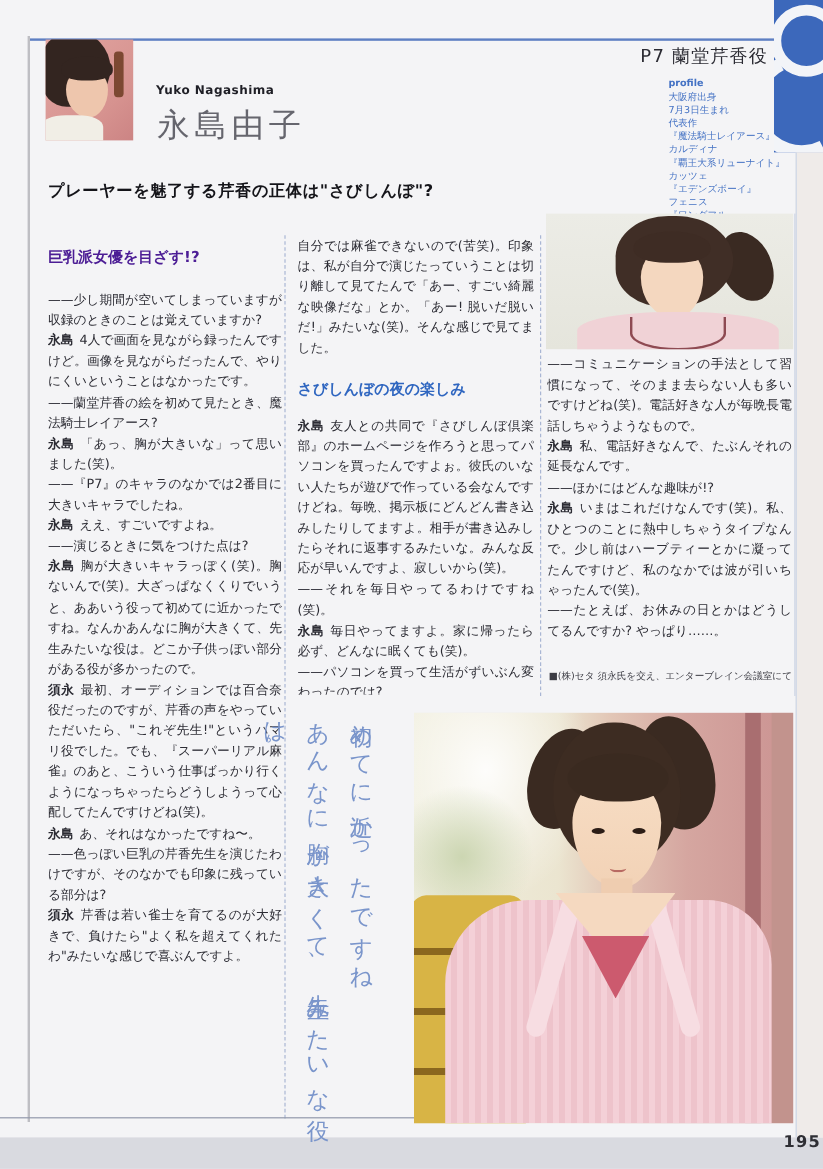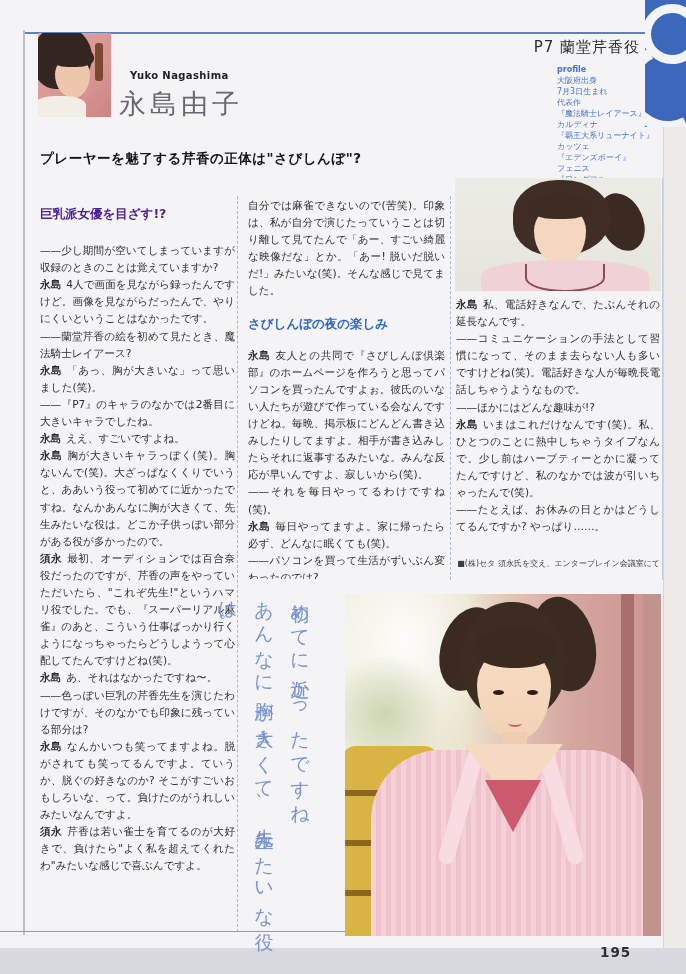--- a/index.html
+++ b/index.html
@@ -28,21 +28,21 @@
   .edge-strip{position:absolute;left:663px;top:127px;width:23px;height:821px;background:#efebe9;border-left:1px solid #cdd6e6;}
 
   
   .header-photo{position:absolute;left:38px;top:33px;width:73px;height:84px;overflow:hidden;background:linear-gradient(135deg,#e2a6a2 0%,#d6928f 70%,#cc8484 100%);}
   .hp-hair{position:absolute;left:-4px;top:-6px;width:58px;height:62px;background:#332520;border-radius:46% 54% 58% 42%;}
   .hp-face{position:absolute;left:17px;top:23px;width:35px;height:42px;background:#eec6ad;border-radius:50% 50% 46% 54%/44% 44% 56% 56%;}
   .hp-bangs{position:absolute;left:13px;top:14px;width:43px;height:20px;background:#332520;border-radius:50% 50% 40% 40%;}
   .hp-shirt{position:absolute;left:-4px;top:63px;width:52px;height:24px;background:#f1eee6;border-radius:40% 40% 0 0;}
   .hp-bottle{position:absolute;left:57px;top:10px;width:8px;height:38px;background:#7c4832;border-radius:3px;}
   .name-en{position:absolute;left:130px;top:70px;font-size:10px;font-weight:bold;color:#1f1f26;letter-spacing:.4px;}
-  .name-jp{position:absolute;left:119px;top:86px;font-size:27px;color:#66666e;letter-spacing:4px;font-weight:500;}
+  .name-jp{position:absolute;left:131px;top:86px;font-size:27px;color:#66666e;letter-spacing:4px;font-weight:500;}
   .role{position:absolute;left:400px;top:38px;width:240px;text-align:right;font-size:15px;color:#2b2b33;letter-spacing:1px;}
   .profile-box{position:absolute;left:557px;top:64px;width:110px;color:#4472c4;}
   .profile-title{font-size:9px;font-weight:bold;margin:0 0 2px 0;}
   .profile-box p{margin:0;font-size:8px;line-height:11px;white-space:nowrap;}
   .headline{position:absolute;left:40px;top:150px;width:560px;font-size:13.5px;font-weight:bold;color:#141419;letter-spacing:.5px;}
 
   
   .col{position:absolute;font-size:10.6px;line-height:17.1px;text-align:justify;overflow:hidden;}
   .col .para{margin:0;}
   .spk{font-weight:bold;margin-right:5px;}
@@ -84,21 +84,21 @@
   .bp-eyeL{left:148px;} .bp-eyeR{left:182px;}
   .bp-mouth{position:absolute;left:163px;top:126px;width:14px;height:5px;border-bottom:2px solid #b86a62;border-radius:0 0 50% 50%;}
   .bp-neck{position:absolute;left:156px;top:138px;width:26px;height:26px;background:#efcdb0;}
   .bp-cardigan{position:absolute;left:26px;top:156px;width:272px;height:186px;border-radius:70px 54px 0 0;
      background:repeating-linear-gradient(90deg,#f4d0d7 0 5px,#eec3cb 5px 10px);}
   .bp-chest{position:absolute;left:118px;top:150px;width:100px;height:62px;background:#f5d9c0;clip-path:polygon(0 0,100% 0,52% 100%);}
   .bp-inner{position:absolute;left:140px;top:186px;width:56px;height:52px;background:#cc5a6e;clip-path:polygon(0 0,100% 0,50% 100%);}
   .bp-lapelL{position:absolute;left:108px;top:152px;width:16px;height:120px;background:#f7dde2;transform:rotate(16deg);border-radius:8px;}
   .bp-lapelR{position:absolute;left:208px;top:152px;width:16px;height:120px;background:#f7dde2;transform:rotate(-16deg);border-radius:8px;}
 
-  .page-number{position:absolute;left:600px;top:944px;font-size:13.5px;font-weight:bold;color:#2e2e34;letter-spacing:1px;}
+  .page-number{position:absolute;left:653px;top:944px;font-size:13.5px;font-weight:bold;color:#2e2e34;letter-spacing:1px;}
 </style>
 </head>
 <body>
 
 <div class="page"></div>
 <div class="bottom-band"></div>
 
 <div class="gutter-line"></div>
 <div class="top-rule"></div>
 <div class="sep sep1"></div>
@@ -144,25 +144,25 @@
 
 <div class="col col1">
   <p class="red-head">巨乳派女優を目ざす!?</p>
   <div>
       <p class="para">——少し期間が空いてしまっていますが収録のときのことは覚えていますか?</p>
       <p class="para"><b class="spk">永島</b>4人で画面を見ながら録ったんですけど。画像を見ながらだったんで、やりにくいということはなかったです。</p>
       <p class="para">——蘭堂芹香の絵を初めて見たとき、魔法騎士レイアース?</p>
       <p class="para"><b class="spk">永島</b>「あっ、胸が大きいな」って思いました(笑)。</p>
       <p class="para">——『P7』のキャラのなかでは2番目に大きいキャラでしたね。</p>
       <p class="para"><b class="spk">永島</b>ええ、すごいですよね。</p>
+      <p class="para">——演じるときに気をつけた点は?</p>
       <p class="para"><b class="spk">永島</b>胸が大きいキャラっぽく(笑)。胸ないんで(笑)。大ざっぱなくくりでいうと、ああいう役って初めてに近かったですね。なんかあんなに胸が大きくて、先生みたいな役は。どこか子供っぽい部分がある役が多かったので。</p>
       <p class="para"><b class="spk">須永</b>最初、オーディションでは百合奈役だったのですが、芹香の声をやっていただいたら、"これぞ先生!"というハマリ役でした。でも、『スーパーリアル麻雀』のあと、こういう仕事ばっかり行くようになっちゃったらどうしようって心配してたんですけどね(笑)。</p>
       <p class="para"><b class="spk">永島</b>あ、それはなかったですね〜。</p>
       <p class="para">——色っぽい巨乳の芹香先生を演じたわけですが、そのなかでも印象に残っている部分は?</p>
-      <p class="para"><b class="spk">永島</b>なんかいつも笑ってますよね。脱がされても笑ってるんですよ。ていうか、脱ぐの好きなのか? そこがすごいおもしろいな、って。負けたのがうれしいみたいなんですよ。</p>
       <p class="para"><b class="spk">須永</b>芹香は若い雀士を育てるのが大好きで、負けたら"よく私を超えてくれたわ"みたいな感じで喜ぶんですよ。</p>
     </div>
 </div>
 
 <div class="col col2">
   <div>
       <p class="para">自分では麻雀できないので(苦笑)。印象は、私が自分で演じたっていうことは切り離して見てたんで「あー、すごい綺麗な映像だな」とか。「あー! 脱いだ脱いだ!」みたいな(笑)。そんな感じで見てました。</p>
     </div>
   <p class="blue-head">さびしんぼの夜の楽しみ</p>
   <div>
@@ -176,22 +176,22 @@
 <div class="side-photo">
   <div class="sp-tail"></div>
   <div class="sp-hair"></div>
   <div class="sp-face"></div>
   <div class="sp-bangs"></div>
   <div class="sp-body"></div>
   <div class="sp-cord"></div>
 </div>
 <div class="col col3">
   <div>
+      <p class="para">——コミュニケーションの手法として習慣になって、そのまま去らない人も多いですけどね(笑)。電話好きな人が毎晩長電話しちゃうようなもので。</p>
       <p class="para"><b class="spk">永島</b>私、電話好きなんで、たぶんそれの延長なんです。</p>
-      <p class="para">——コミュニケーションの手法として習慣になって、そのまま去らない人も多いですけどね(笑)。電話好きな人が毎晩長電話しちゃうようなもので。</p>
       <p class="para">——ほかにはどんな趣味が!?</p>
       <p class="para"><b class="spk">永島</b>いまはこれだけなんです(笑)。私、ひとつのことに熱中しちゃうタイプなんで。少し前はハーブティーとかに凝ってたんですけど、私のなかでは波が引いちゃったんで(笑)。</p>
       <p class="para">——たとえば、お休みの日とかはどうしてるんですか? やっぱり……。</p>
     </div>
 </div>
 <div class="caption">■(株)セタ 須永氏を交え、エンターブレイン会議室にて</div>
 
 <div class="pullquote">
   <div>初めてに近かったですね</div>
   <div>あんなに胸が大きくて、先生みたいな役は。</div>

